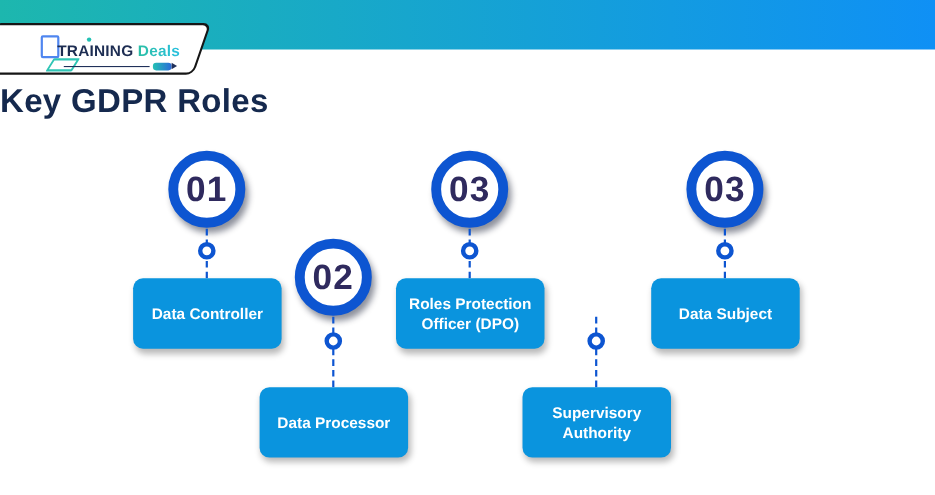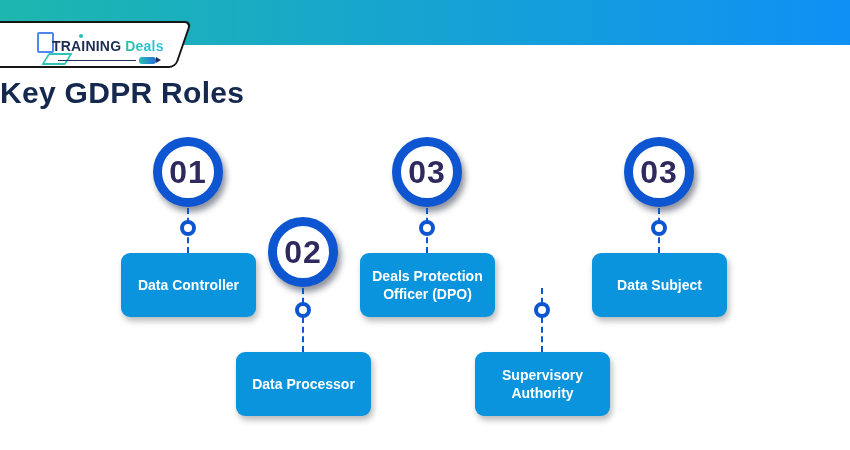--- a/index.html
+++ b/index.html
@@ -127,21 +127,21 @@
   <div class="role-box pos-bottom col2">
     <span>Data Processor</span>
   </div>
 
   <div class="node-circle pos-top col3">
     <span>03</span>
   </div>
   <div class="connector pos-top col3"></div>
   <div class="dot pos-top col3"></div>
   <div class="role-box pos-top col3">
-    <span>Deals Protection Officer (DPO)</span>
+    <span>Roles Protection Officer (DPO)</span>
   </div>
 
   <div class="connector pos-bottom col4"></div>
   <div class="dot pos-bottom col4"></div>
   <div class="role-box pos-bottom col4">
     <span>Supervisory Authority</span>
   </div>
 
   <div class="node-circle pos-top col5">
     <span>03</span>

